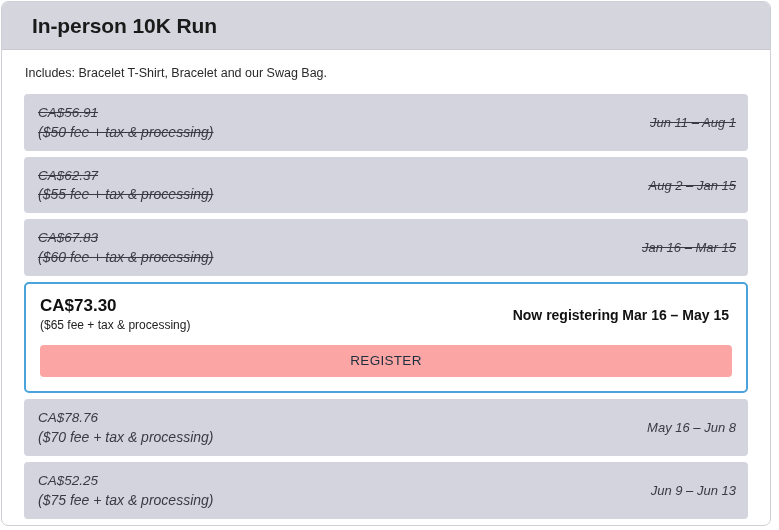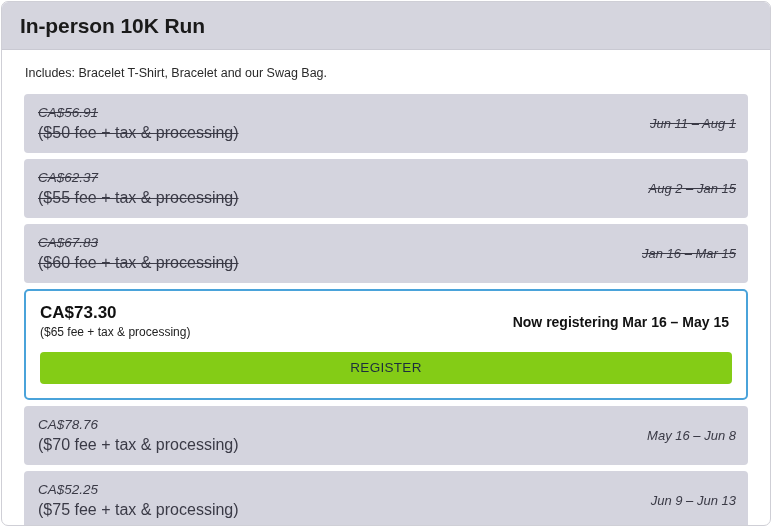--- a/index.html
+++ b/index.html
@@ -35,21 +35,21 @@
     overflow: hidden;
   }
 
   
   .card-header {
     height: 48px;
     background: #d5d5de;
     border-bottom: 1px solid #c9c9d2;
     display: flex;
     align-items: center;
-    padding: 0 0 0 18px;
+    padding: 0 0 0 30px;
   }
   .card-title {
     font-size: 21px;
     font-weight: bold;
     color: #1a1a1a;
     letter-spacing: -0.1px;
     line-height: 1;
   }
 
   
@@ -88,21 +88,22 @@
   }
 
   .price-amount {
     font-size: 13.5px;
     font-style: italic;
     color: #3a3a46;
     line-height: 1.15;
     white-space: nowrap;
   }
   .price-note {
-    font-size: 16px;
+    font-size: 14px;
+    font-style: italic;
     color: #3a3a46;
     line-height: 1.15;
     white-space: nowrap;
   }
   .price-dates {
     font-size: 13px;
     font-style: italic;
     color: #3a3a46;
     text-align: right;
     white-space: nowrap;
@@ -155,21 +156,21 @@
     color: #111111;
     text-decoration: none;
     padding-top: 11px;
     padding-right: 3px;
   }
 
   .register-button {
     display: block;
     width: 100%;
     margin-top: 13px;
-    background: #84cc16;
+    background: #fca5a5;
     border: none;
     border-radius: 4px;
     height: 32px;
     line-height: 32px;
     text-align: center;
     font-family: "Liberation Sans", sans-serif;
     font-size: 13.5px;
     color: #1d2f3d;
     letter-spacing: 0.3px;
     cursor: pointer;

